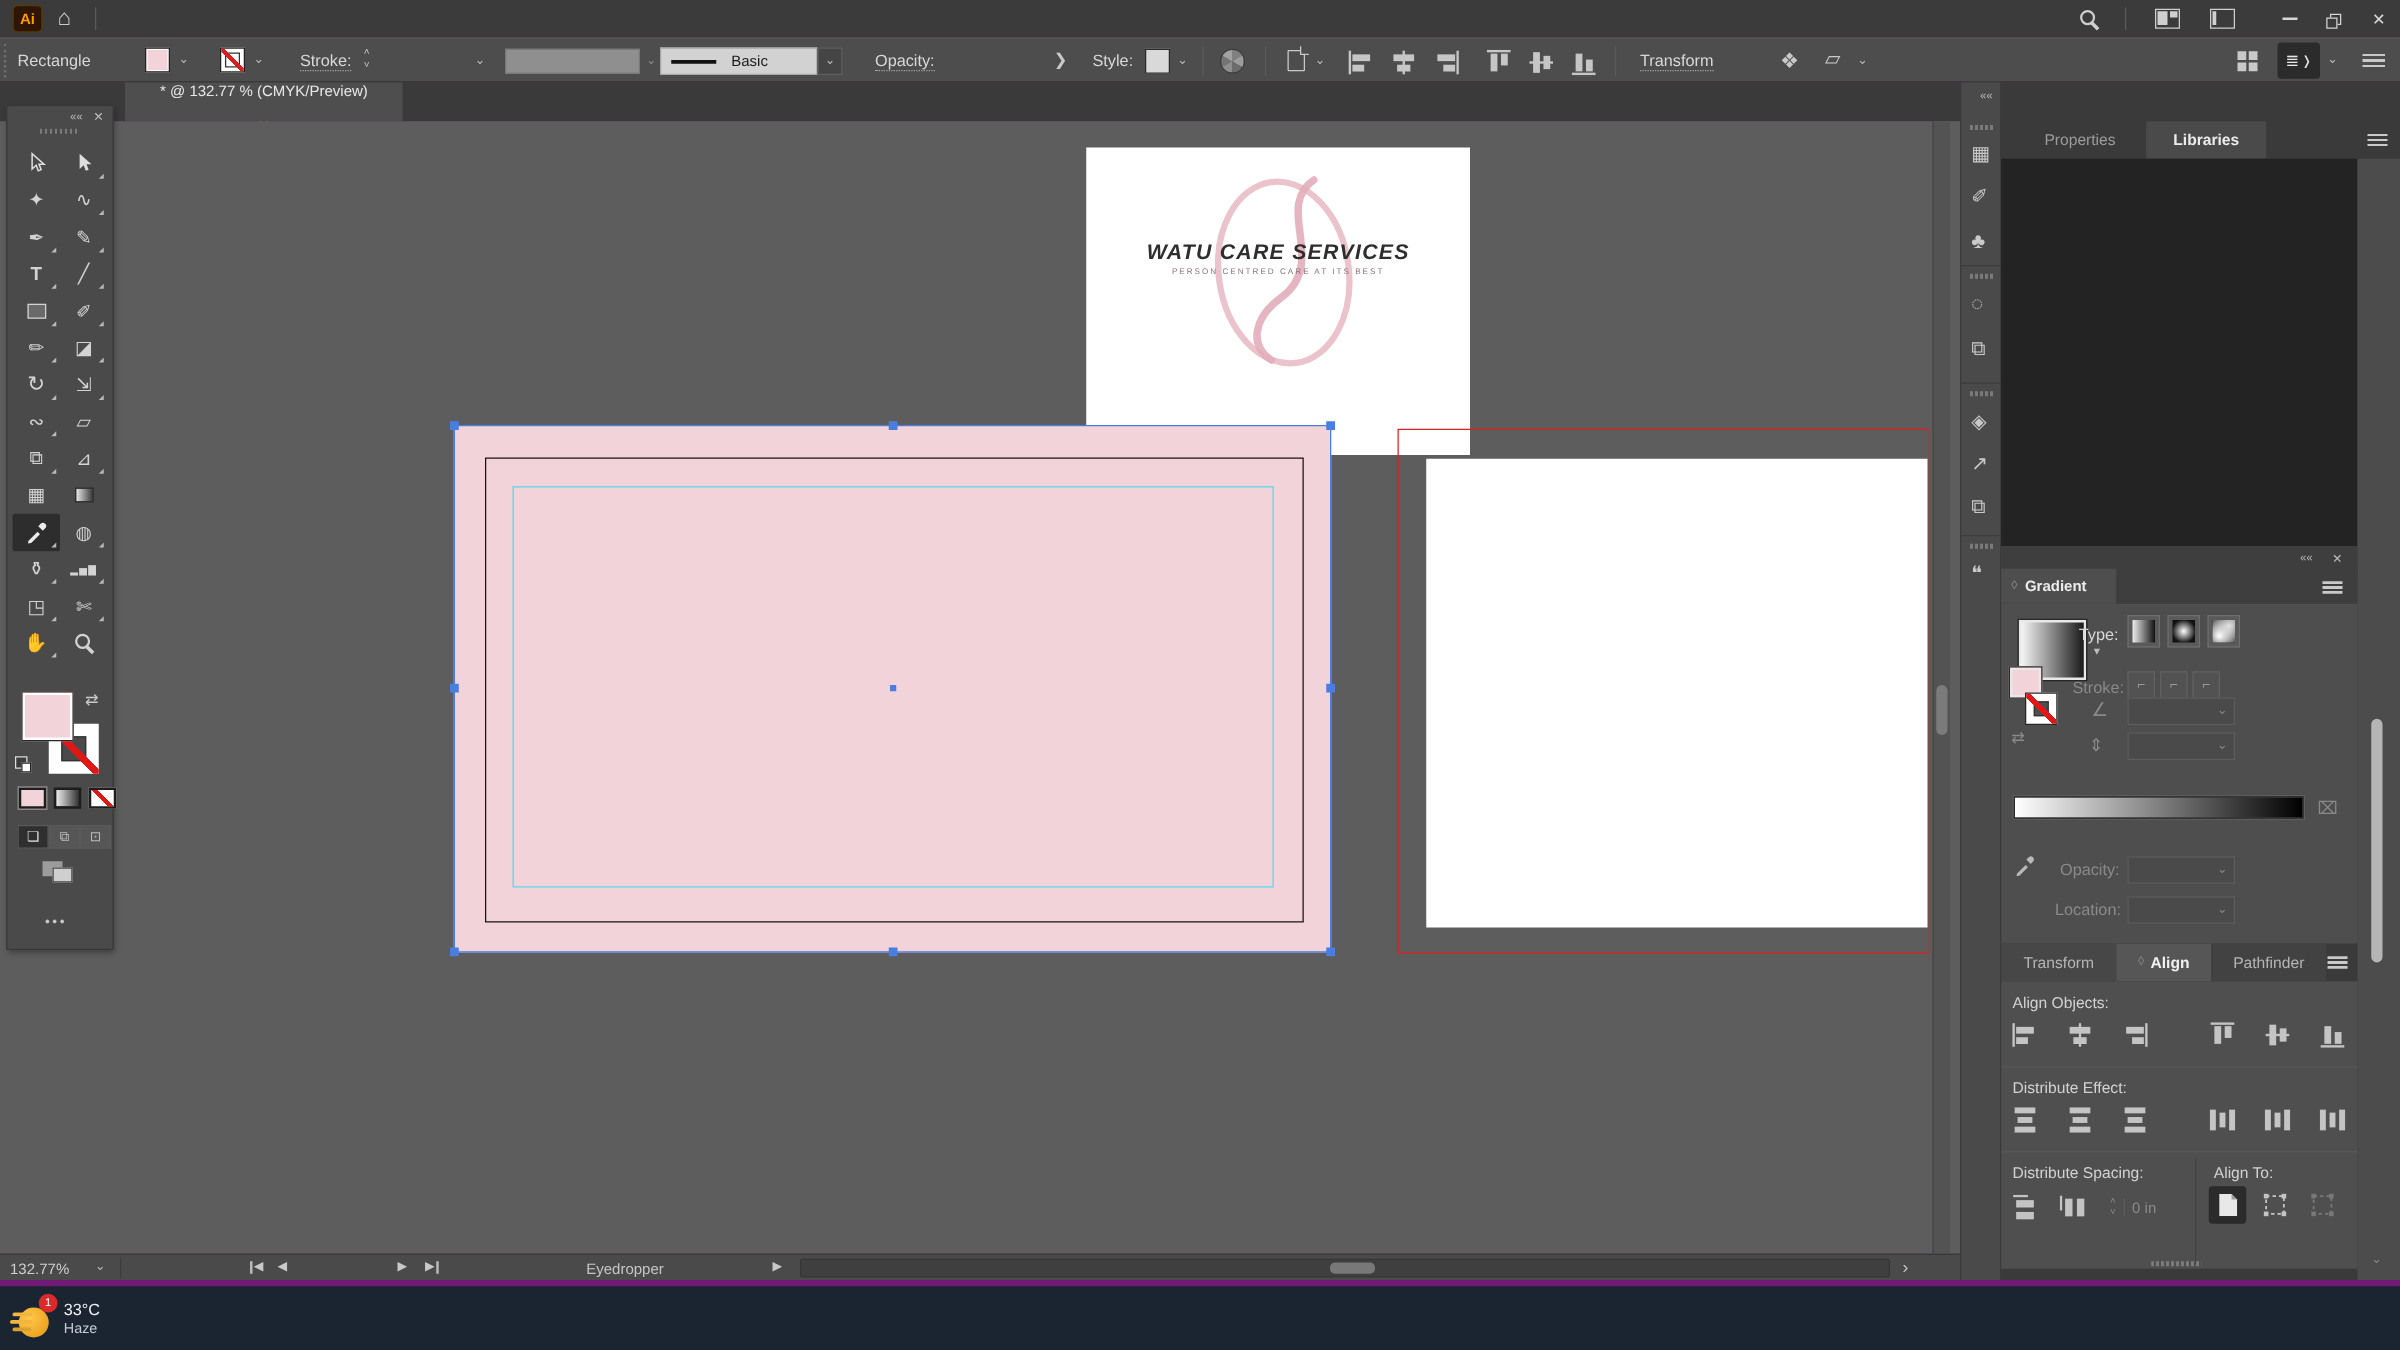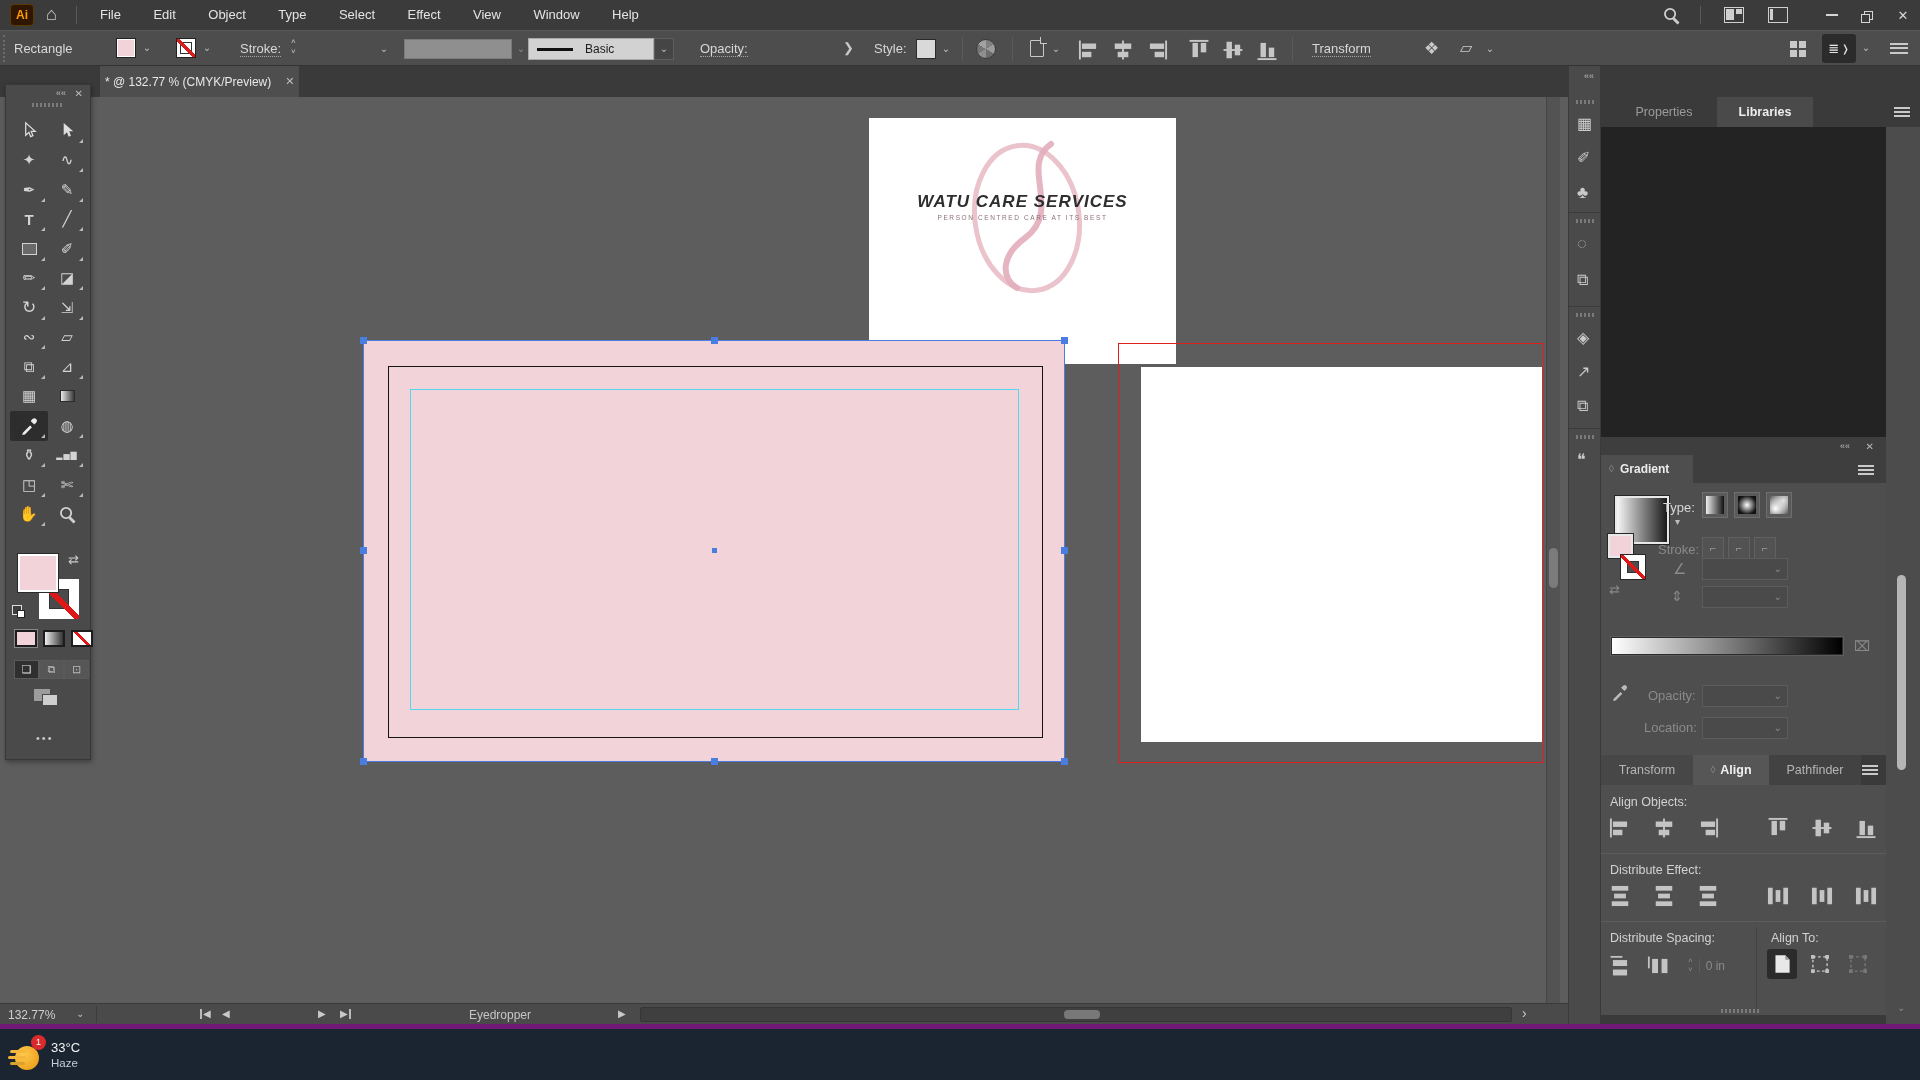--- a/index.html
+++ b/index.html
@@ -15,21 +15,21 @@
   .ubox{background:#424242;border:1px solid #5e5e5e;color:#ddd;font-size:12px;margin-top:32px;}
   
   .menubar{left:0;top:0;width:1920px;height:30px;background:#3b3b3b;}
   .menu-item{display:inline-block;padding:0 14px;line-height:30px;font-size:13px;color:#e4e4e4;}
   
   .controlbar{left:0;top:30px;width:1920px;height:36px;background:#4d4d4d;border-top:1px solid #585858;border-bottom:1px solid #333;}
   .swatch-chev{width:16px;height:20px;display:flex;align-items:center;justify-content:center;}
   .dotted-u{border-bottom:1px dotted #a5a5a5;padding-bottom:1px;}
   
   .tabbar{left:0;top:66px;width:1568px;height:31px;background:#3a3a3a;}
-  .doctab{left:100px;top:66px;height:31px;background:#4e4e4e;display:flex;align-items:center;padding:0 5px;gap:14px;}
+  .doctab{left:100px;top:66px;height:31px;background:#4e4e4e;display:flex;align-items:center;padding:0 28px;gap:14px;flex-direction:column;}
   
   .canvas{left:0;top:97px;width:1568px;height:906px;background:#5d5d5d;overflow:hidden;}
   .handle{width:7px;height:7px;background:#4a7de0;}
   
   .toolbar{left:5px;top:84px;width:86px;height:676px;background:#4a4a4a;border:1px solid #383838;box-shadow:1px 2px 5px rgba(0,0,0,.35);}
   .tgrid{position:absolute;left:4px;top:31px;width:76px;display:flex;flex-wrap:wrap;}
   .tcell{position:relative;width:38px;height:29.5px;display:flex;align-items:center;justify-content:center;color:#d3d3d3;font-size:15px;}
   .fly::after{content:"";position:absolute;right:3px;bottom:3px;border-left:4px solid transparent;border-bottom:4px solid #b9b9b9;}
   .active-tool{background:#2d2d2d;border-radius:2px;}
   .ptab{font-size:12.5px;line-height:30px;text-align:center;}
@@ -144,31 +144,20 @@
       </symbol>
 </defs>
 </svg>
 
 <div class="screen">
 
   <div class="ab menubar">
     <div class="ab tile" style="left:10px;top:4px;width:24px;height:22px;background:#2e1600;color:#ff9a00;font-size:12px;border:1px solid #5a3a00;">Ai</div>
     <div class="ab ic" style="left:46px;top:5px;font-size:18px;">⌂</div>
     <div class="ab vsep" style="left:76px;top:6px;height:18px;"></div>
-    <div class="ab" style="left:86px;top:0;">
-      <span class="menu-item">File</span>
-      <span class="menu-item">Edit</span>
-      <span class="menu-item">Object</span>
-      <span class="menu-item">Type</span>
-      <span class="menu-item">Select</span>
-      <span class="menu-item">Effect</span>
-      <span class="menu-item">View</span>
-      <span class="menu-item">Window</span>
-      <span class="menu-item">Help</span>
-    </div>
     <svg class="ab" style="left:1662px;top:6px;fill:#cfcfcf;stroke:#cfcfcf;" width="19" height="19">
         <use href="#i-mag"></use>
       </svg>
     <div class="ab vsep" style="left:1700px;top:6px;height:18px;"></div>
     <div class="ab" style="left:1724px;top:7px;width:20px;height:16px;border:1.5px solid #cfcfcf;">
       <div style="position:absolute;left:1px;top:1px;width:8px;height:11px;background:#cfcfcf;"></div>
       <div style="position:absolute;right:1px;top:1px;width:6px;height:5px;background:#cfcfcf;"></div>
     </div>
     <div class="ab" style="left:1768px;top:7px;width:20px;height:16px;border:1.5px solid #cfcfcf;">
       <div style="position:absolute;left:1px;top:1px;width:3px;height:11px;background:#cfcfcf;"></div>

